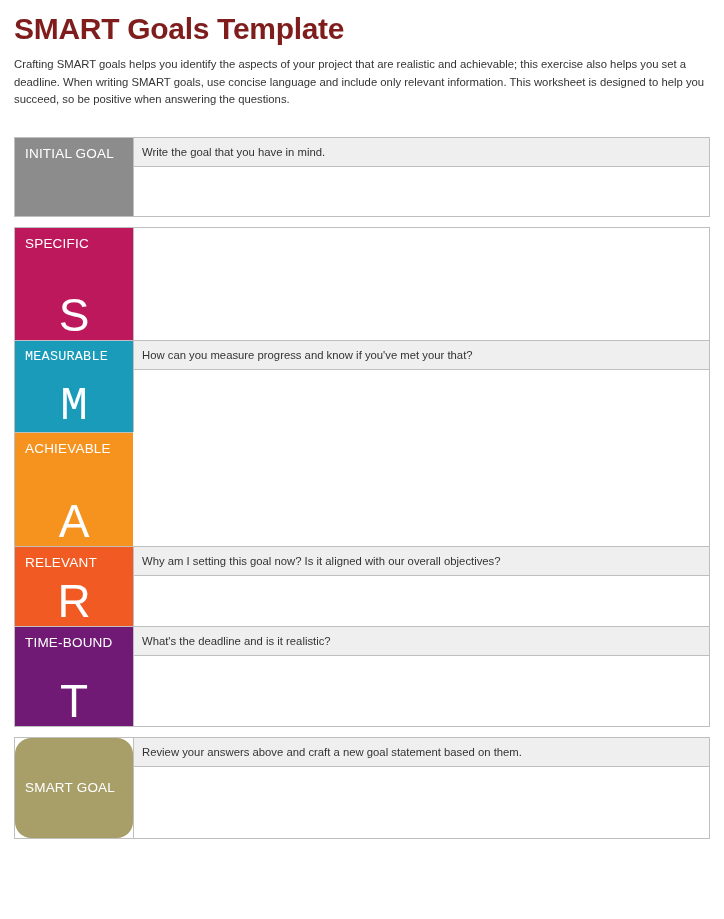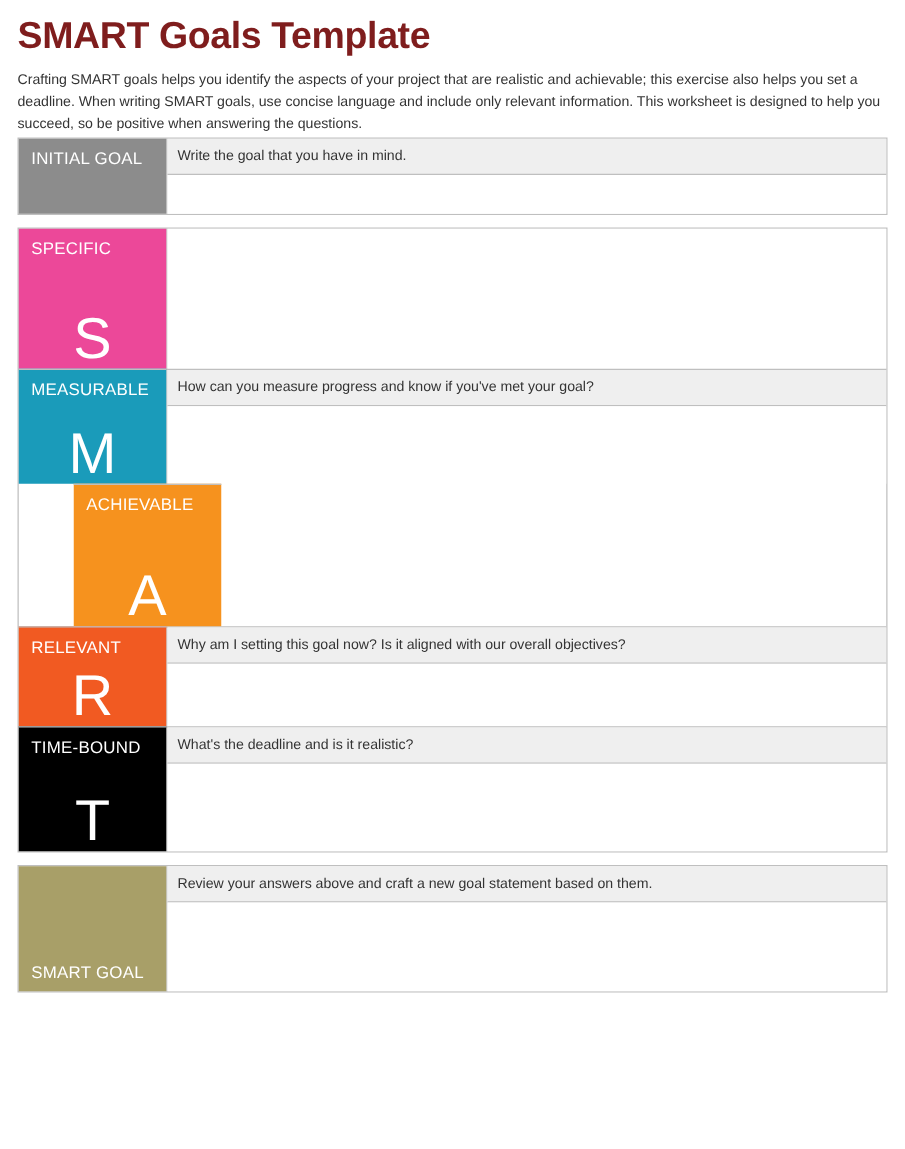--- a/index.html
+++ b/index.html
@@ -25,21 +25,21 @@
     font-size: 30px;
     font-weight: bold;
     letter-spacing: -0.3px;
     margin: 2px 0 10px 0;
     color: #7f1d1d;
   }
   .intro {
     font-size: 11.3px;
     line-height: 1.55;
     color: #333333;
-    margin: 0 0 1px 0;
+    margin: 0 0 28px 0;
     width: 700px;
   }
 
   
   .block {
     border: 1px solid #bfbfbf;
     box-sizing: border-box;
     margin-bottom: 10px;
     background: #ffffff;
     display: block;
@@ -89,24 +89,24 @@
     line-height: 1.45;
     color: #333333;
   }
   .answer {
     flex: 1;
     background: #ffffff;
     min-height: 10px;
   }
 
   
-  .h-initial .label-cell { height: 60px; }
+  .h-initial .label-cell { height: 78px; }
   .h-specific .label-cell { height: 112px; }
-  .h-measurable .label-cell { height: 92px; }
-  .h-achievable .label-cell { height: 114px; margin-left: 44px; }
+  .h-measurable .label-cell { height: 92px; font-family: Liberation Mono, monospace; }
+  .h-achievable .label-cell { height: 114px; }
   .h-relevant .label-cell { height: 80px; }
   .h-time .label-cell { height: 100px; }
   .h-smart .label-cell { height: 100px; }
 
   .stack {
     border: 1px solid #bfbfbf;
     box-sizing: border-box;
     width: 696px;
     margin-bottom: 10px;
     background: #ffffff;
@@ -133,36 +133,36 @@
       <div class="content-cell">
         <div class="prompt">Write the goal that you have in mind.</div>
         <div class="answer"></div>
       </div>
     </div>
   </div>
 
   <div class="stack">
 
     <div class="row h-specific">
-      <div class="label-cell" style="background:#ec4899">
+      <div class="label-cell" style="background:#be185d">
         <div class="label-text">SPECIFIC</div>
         <div class="big-letter">S</div>
       </div>
       <div class="content-cell">
         <div class="answer"></div>
       </div>
     </div>
 
     <div class="row h-measurable">
       <div class="label-cell" style="background:#1a9bba">
         <div class="label-text">MEASURABLE</div>
         <div class="big-letter">M</div>
       </div>
       <div class="content-cell">
-        <div class="prompt" style="white-space:pre-line">How can you measure progress and know if you've met your goal?</div>
+        <div class="prompt" style="white-space:pre-line">How can you measure progress and know if you've met your that?</div>
         <div class="answer"></div>
       </div>
     </div>
 
     <div class="row h-achievable">
       <div class="label-cell" style="background:#f6921e">
         <div class="label-text">ACHIEVABLE</div>
         <div class="big-letter">A</div>
       </div>
     </div>
@@ -172,35 +172,35 @@
         <div class="label-text">RELEVANT</div>
         <div class="big-letter">R</div>
       </div>
       <div class="content-cell">
         <div class="prompt" style="white-space:pre-line">Why am I setting this goal now? Is it aligned with our overall objectives?</div>
         <div class="answer"></div>
       </div>
     </div>
 
     <div class="row h-time">
-      <div class="label-cell" style="background:#000000">
+      <div class="label-cell" style="background:#701a75">
         <div class="label-text">TIME-BOUND</div>
         <div class="big-letter">T</div>
       </div>
       <div class="content-cell">
         <div class="prompt" style="white-space:pre-line">What's the deadline and is it realistic?</div>
         <div class="answer"></div>
       </div>
     </div>
 
   </div>
 
   <div class="block h-smart">
     <div class="row">
-      <div class="label-cell" style="background:#a89f68; display:flex; align-items:flex-end;">
+      <div class="label-cell" style="background:#a89f68; display:flex; align-items:center;border-radius:16px;">
         <div class="label-text">SMART GOAL</div>
       </div>
       <div class="content-cell">
         <div class="prompt">Review your answers above and craft a new goal statement based on them.</div>
         <div class="answer"></div>
       </div>
     </div>
   </div>
 
 </div>

